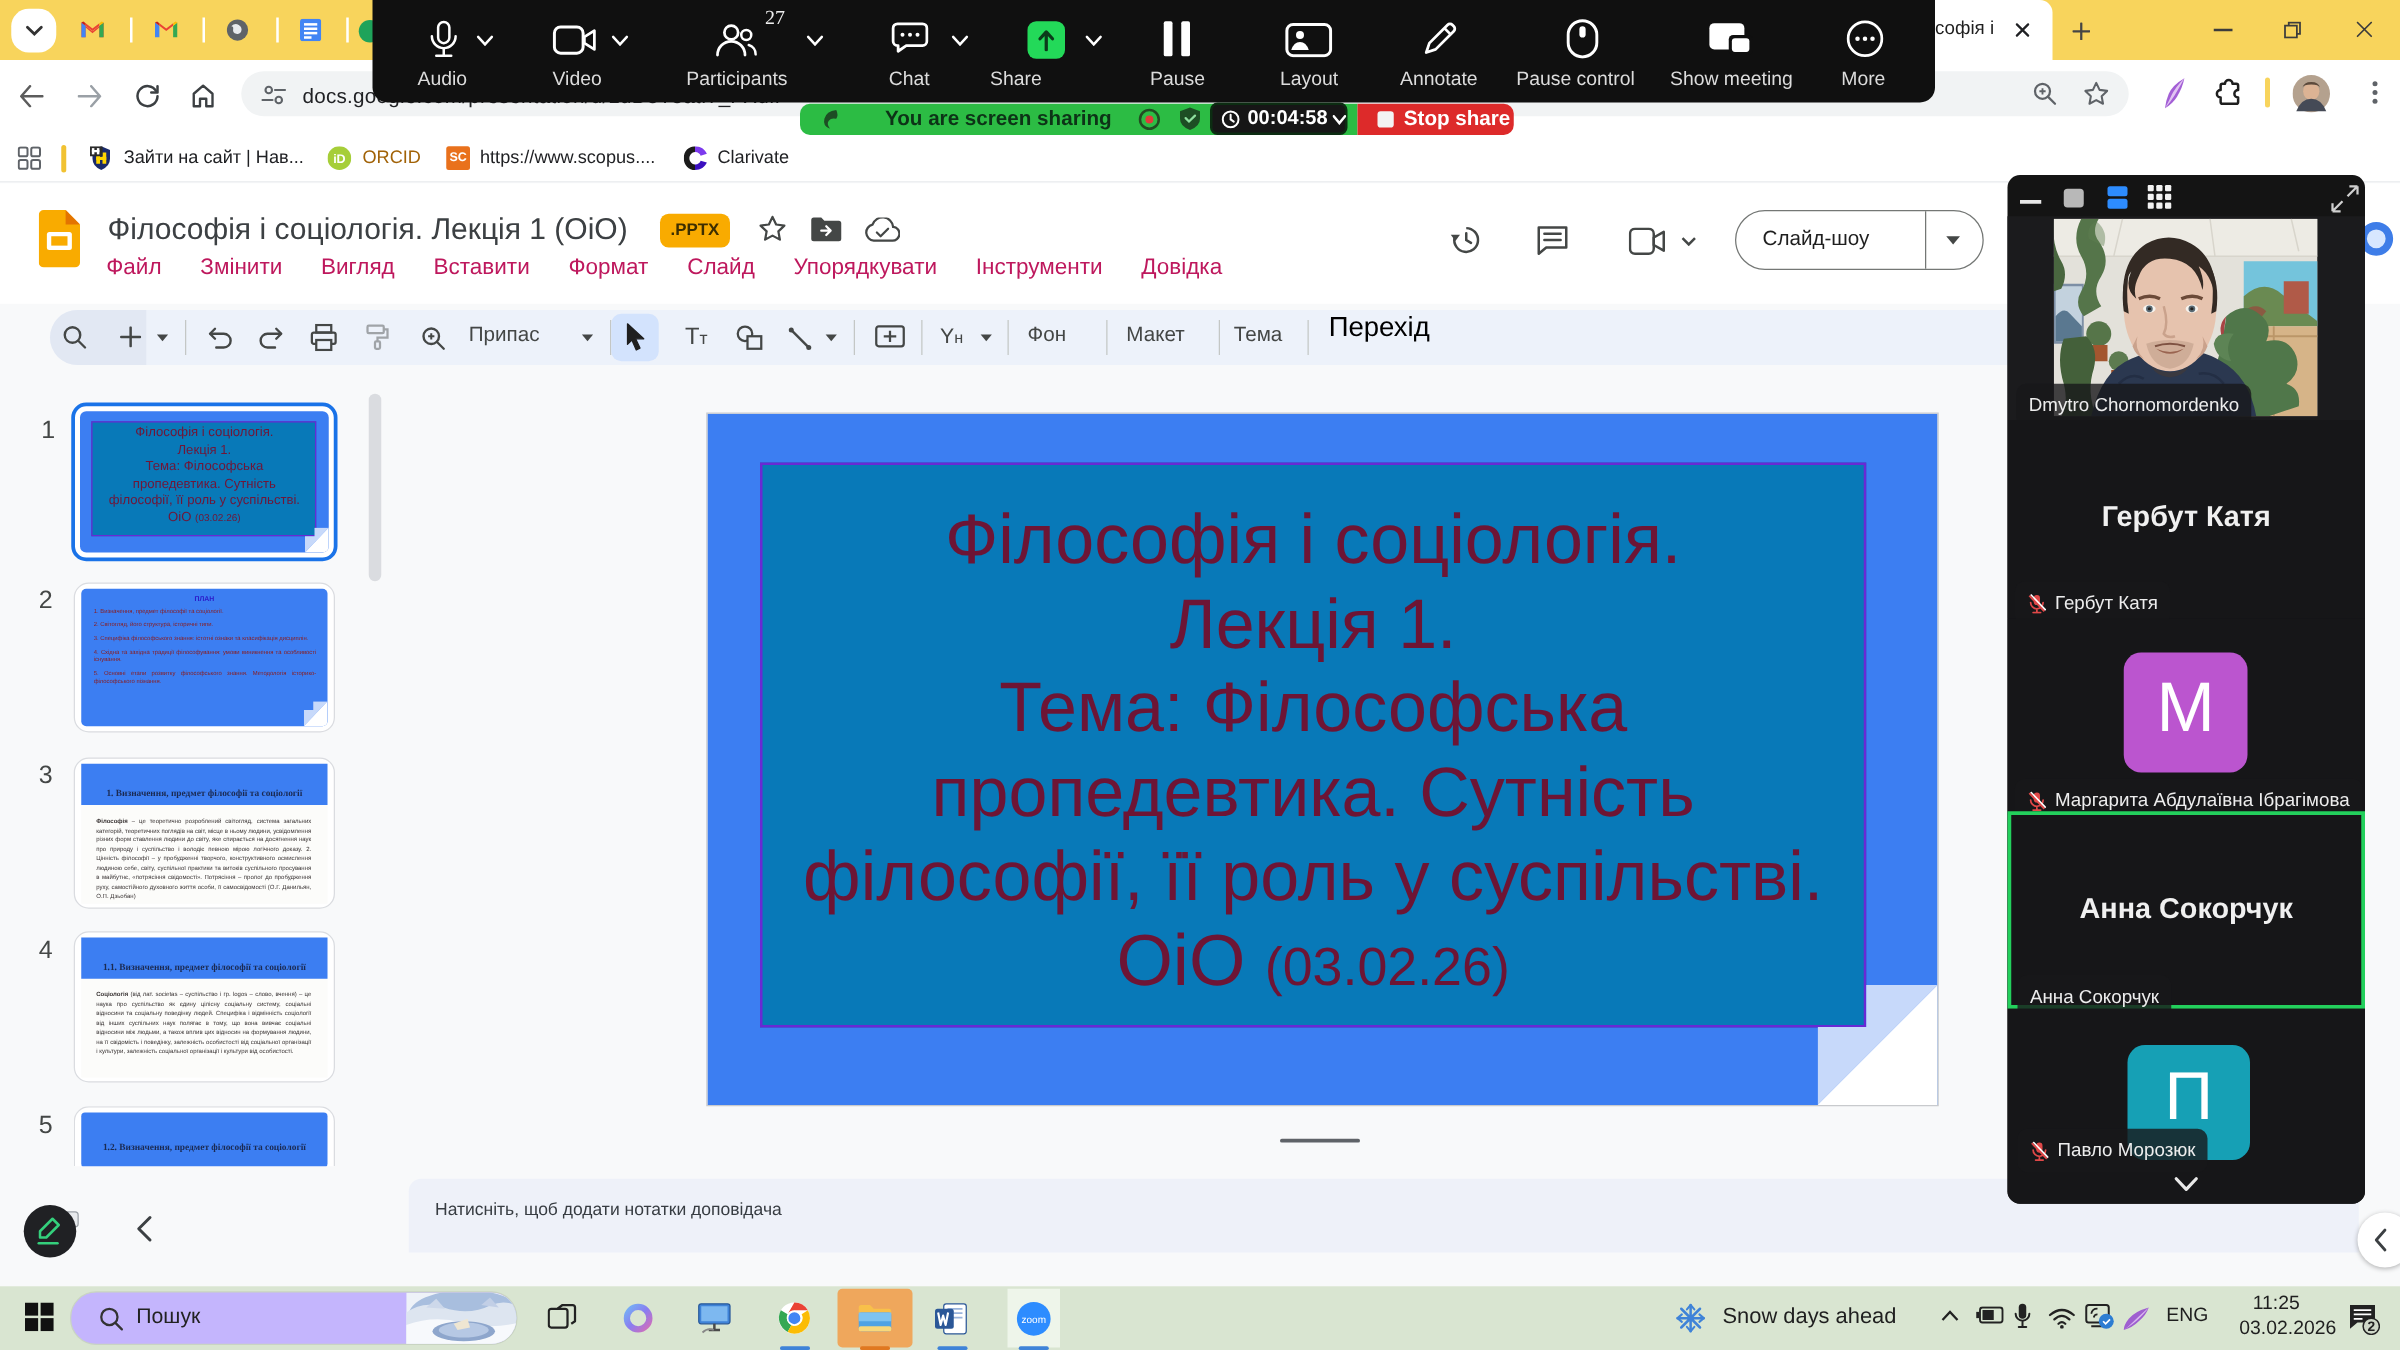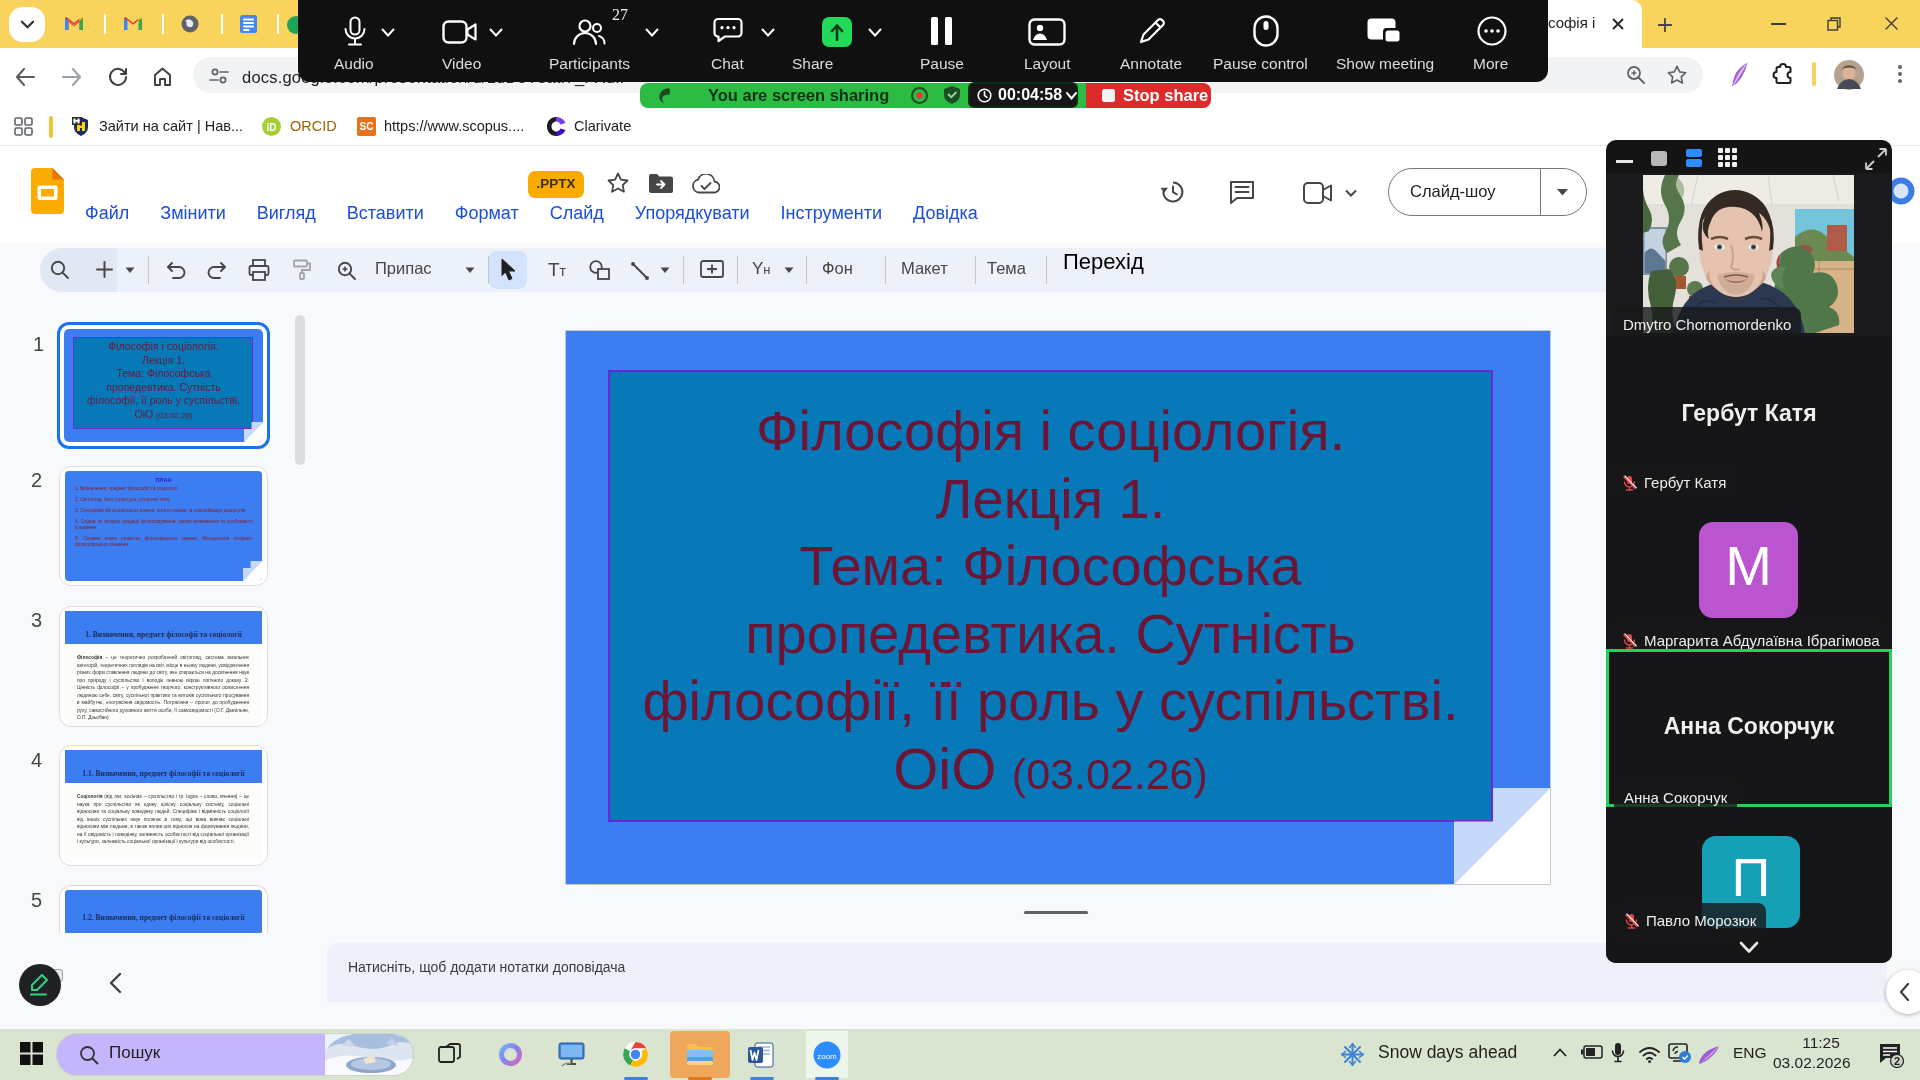--- a/index.html
+++ b/index.html
@@ -178,33 +178,34 @@
     <div class="abs" style="left:574px;top:10px;font-size:14.5px;color:#202124;">Clarivate</div>
   </div>
   <div id="app">
     <div id="apphead">
       <svg class="abs" style="left:31px;top:21px" width="33" height="46" viewBox="0 0 33 46">
           <path d="M0 4 a4 4 0 0 1 4-4 H21.5 L33 11.5 V42 a4 4 0 0 1 -4 4 H4 a4 4 0 0 1 -4-4z" fill="#f9ab00"></path>
           <path d="M21.5 0 L33 11.5 H21.5z" fill="#e37400"></path>
           <rect x="6.5" y="17.5" width="20" height="14.5" rx="2" fill="#fff"></rect>
           <rect x="10" y="21" width="13" height="7.5" fill="#f9ab00"></rect>
         </svg>
+      <div class="abs" style="left:86px;top:23px;font-size:24px;color:#3c4043;">Філософія і соціологія. Лекція 1 (OiO)</div>
       <div class="abs" style="left:528px;top:24px;width:56px;height:27px;background:#f9ab00;border-radius:7px;font-size:13.5px;font-weight:bold;color:#3d2e00;line-height:27px;text-align:center;line-height:26px;">.PPTX</div>
       <svg class="abs" style="left:606px;top:24px" width="24" height="24" viewBox="0 0 24 24">
           <path d="M12 2.5 L14.9 8.6 21.5 9.5 16.7 14.1 17.9 20.7 12 17.5 6.1 20.7 7.3 14.1 2.5 9.5 9.1 8.6z" fill="none" stroke="#444746" stroke-width="1.8" stroke-linejoin="round"></path>
         </svg>
       <svg class="abs" style="left:648px;top:26px" width="26" height="21" viewBox="0 0 26 21">
           <path d="M1 3 a2 2 0 0 1 2-2 H9 L11.5 3.5 H23 a2 2 0 0 1 2 2 V18 a2 2 0 0 1-2 2 H3 a2 2 0 0 1-2-2z" fill="#444746"></path>
           <path d="M9 11.5 H16 M13 8 L16.5 11.5 L13 15" stroke="#fff" stroke-width="1.8" fill="none" stroke-linecap="round" stroke-linejoin="round"></path>
         </svg>
       <svg class="abs" style="left:692px;top:27px" width="28" height="20" viewBox="0 0 28 20">
           <path d="M7 18.5 a6.5 6.5 0 0 1-1-12.8 A8.5 8.5 0 0 1 22.5 7.5 a5.5 5.5 0 0 1-1 11z" fill="none" stroke="#444746" stroke-width="1.8"></path>
           <path d="M9.5 12 L12.5 15 L18.5 9" fill="none" stroke="#444746" stroke-width="1.8" stroke-linecap="round" stroke-linejoin="round"></path>
         </svg>
-      <div class="abs" style="left:85px;top:56px;font-size:18px;color:#1d4ed8;display:flex;gap:31px;">
+      <div class="abs" style="left:85px;top:56px;font-size:18px;color:#be185d;display:flex;gap:31px;">
         <span>Файл</span>
           <span>Змінити</span>
           <span>Вигляд</span>
           <span>Вставити</span>
           <span>Формат</span>
           <span>Слайд</span>
           <span>Упорядкувати</span>
           <span>Інструменти</span>
           <span>Довідка</span>
       </div>
@@ -723,21 +724,21 @@
         <path d="M5 8 a5 5 0 0 1 5-4 M7 11 a3 3 0 0 1 3-2.5" stroke="#222" stroke-width="1.4" fill="none"></path>
         <circle cx="17" cy="14" r="6" fill="#2d7dd2"></circle>
         <path d="M14.5 14 L16.5 16 L20 12.5" stroke="#fff" stroke-width="1.4" fill="none"></path>
       </svg>
     <svg class="abs" style="left:1698px;top:15px" width="24" height="22" viewBox="0 0 24 22">
         <path d="M21 2 Q10 5 5 11 Q1 16 1 20 Q8 18 13 13 Q19 8 21 2z" fill="#9f5fd0"></path>
         <path d="M21 2 Q13 9 8 14 Q4 18 1 20 Q9 15 14 10 Q19 5 21 2z" fill="#d9b8ef"></path>
       </svg>
     <div class="abs" style="left:1733px;top:15px;font-size:15.5px;color:#1f1f1f;">ENG</div>
     <div class="abs" style="left:1786px;top:5px;width:70px;text-align:center;font-size:15.5px;color:#1f1f1f;">11:25</div>
-    <div class="abs" style="left:1773px;top:25px;width:96px;text-align:left;font-size:15.5px;color:#1f1f1f;">03.02.2026</div>
+    <div class="abs" style="left:1773px;top:25px;width:96px;text-align:right;font-size:15.5px;color:#1f1f1f;">03.02.2026</div>
     <svg class="abs" style="left:1878px;top:13px" width="26" height="26" viewBox="0 0 26 26">
         <path d="M2 2 H22 V16 H8 L2 21z" fill="#222"></path>
         <path d="M5 6 H19 M5 9.5 H19 M5 13 H12" stroke="#fff" stroke-width="1.4"></path>
         <circle cx="19" cy="19" r="6.5" fill="#cfd8c8" stroke="#222" stroke-width="1.2"></circle>
         <text x="19" y="23" text-anchor="middle" font-size="11" font-weight="bold" fill="#222" font-family="Liberation Sans">2</text>
       </svg>
   </div>
 </div>
 
 </body></html>

